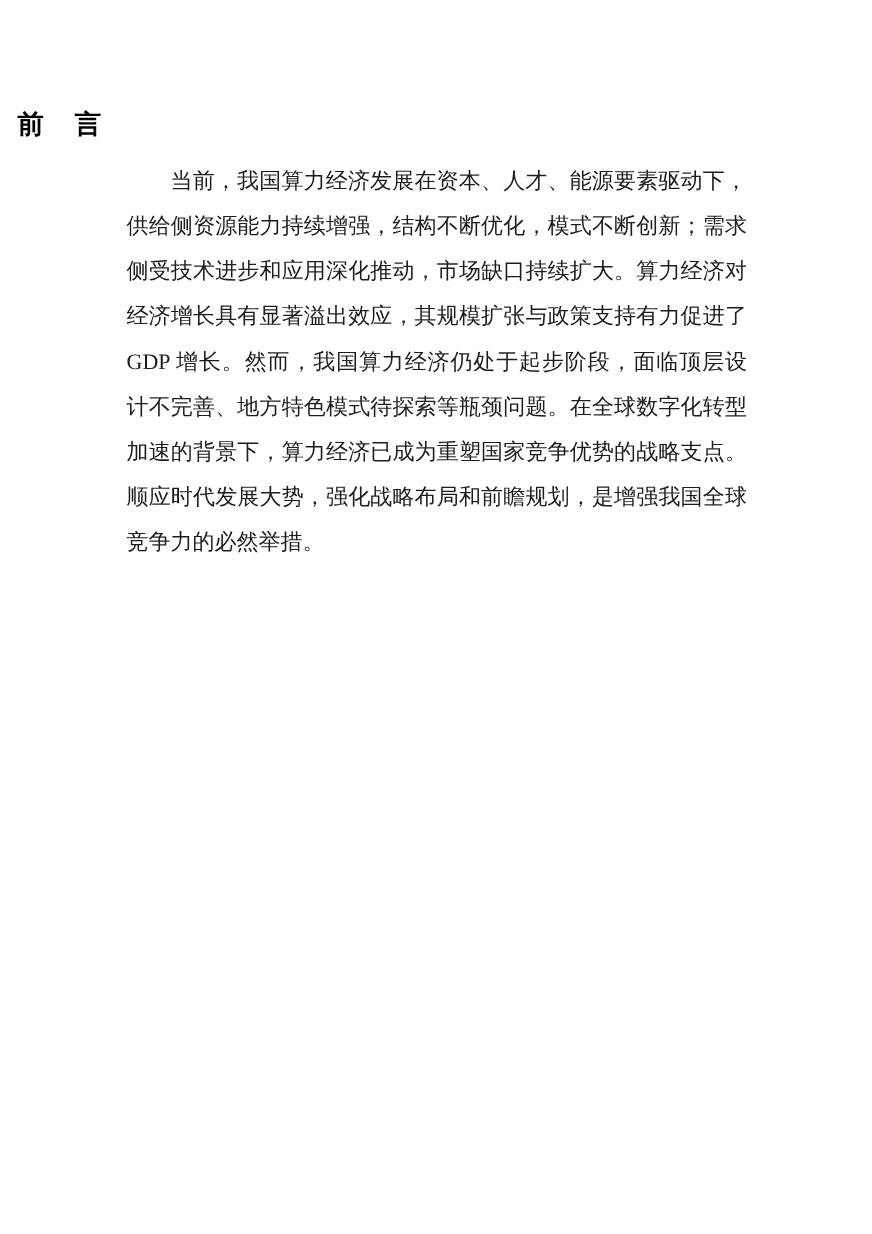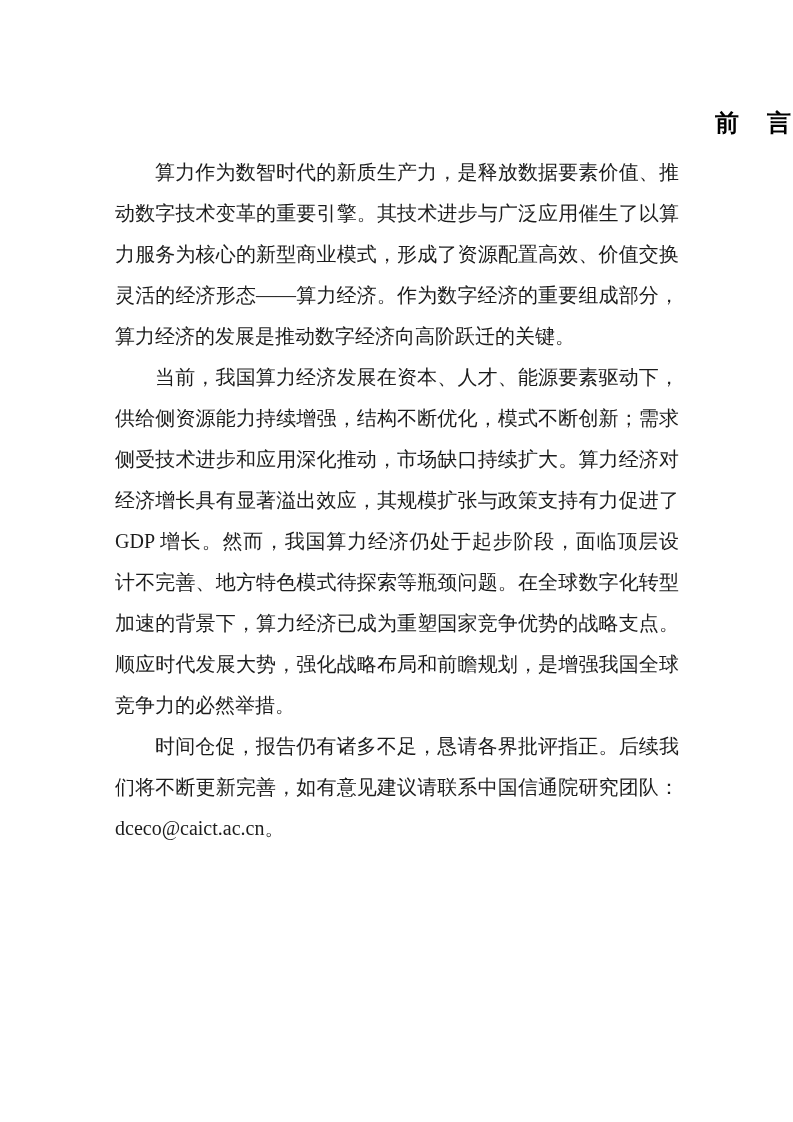--- a/index.html
+++ b/index.html
@@ -9,23 +9,23 @@
   }
   .page {
     position: relative;
     width: 793px;
     height: 1122px;
     background: #ffffff;
     overflow: hidden;
     box-sizing: border-box;
   }
   .doc-title {
-    margin: 0;
-    padding-top: 108px;
-    text-align: right;
+    margin: 16px;
+    padding-top: 83px;
+    text-align: left;
     font-family: "Liberation Sans", "DejaVu Sans", sans-serif;
     font-size: 24px;
     line-height: 30px;
     font-weight: 700;
     color: #000000;
     letter-spacing: 2px;
   }
   .doc-body {
     margin-top: 14px;
     padding-left: 115px;
@@ -48,20 +48,18 @@
     text-decoration: none;
   }
 </style>
 </head>
 <body>
 
 <div class="page">
   <h1 class="doc-title">前　言</h1>
 
   <div class="doc-body">
-    <p class="para">算力作为数智时代的新质生产力，是释放数据要素价值、推动数字技术变革的重要引擎。其技术进步与广泛应用催生了以算力服务为核心的新型商业模式，形成了资源配置高效、价值交换灵活的经济形态——算力经济。作为数字经济的重要组成部分，算力经济的发展是推动数字经济向高阶跃迁的关键。</p>
 
 
     <p class="para">当前，我国算力经济发展在资本、人才、能源要素驱动下，供给侧资源能力持续增强，结构不断优化，模式不断创新；需求侧受技术进步和应用深化推动，市场缺口持续扩大。算力经济对经济增长具有显著溢出效应，其规模扩张与政策支持有力促进了 GDP 增长。然而，我国算力经济仍处于起步阶段，面临顶层设计不完善、地方特色模式待探索等瓶颈问题。在全球数字化转型加速的背景下，算力经济已成为重塑国家竞争优势的战略支点。顺应时代发展大势，强化战略布局和前瞻规划，是增强我国全球竞争力的必然举措。</p>
 
-    <p class="para"><span>时间仓促，报告仍有诸多不足，恳请各界批评指正。后续我们将不断更新完善，如有意见建议请联系中国信通院研究团队：</span><span class="email">dceco@caict.ac.cn</span><span>。</span></p>
   </div>
 </div>
 
 </body></html>

